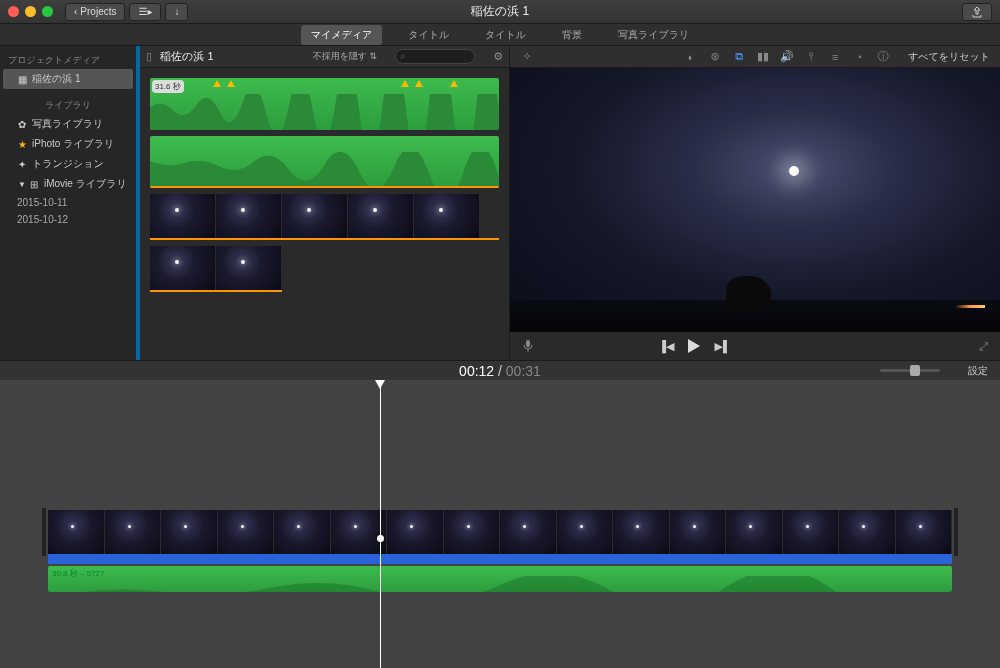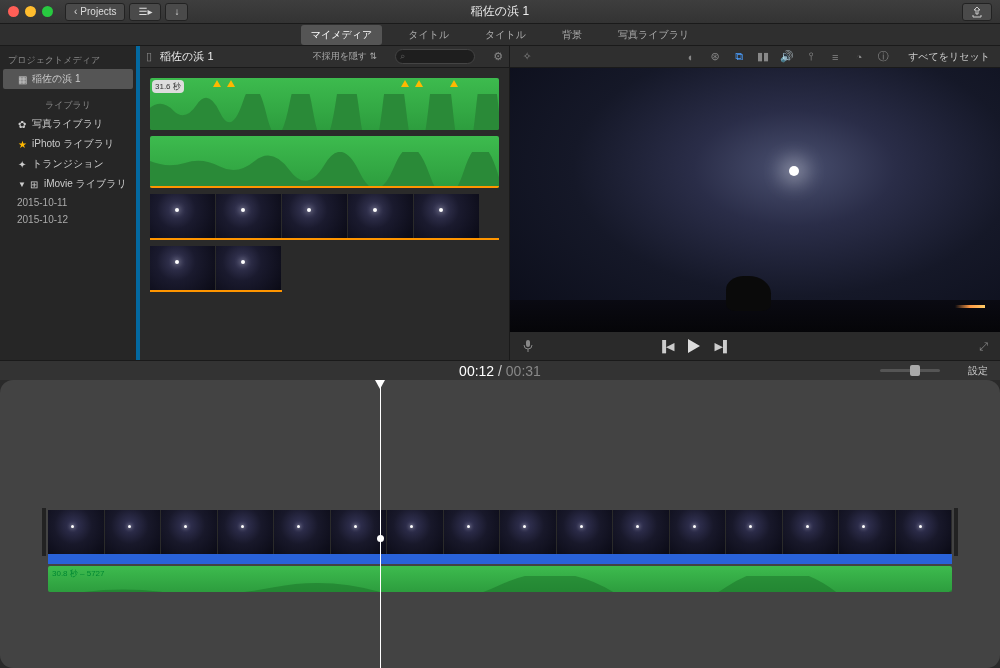--- a/index.html
+++ b/index.html
@@ -65,21 +65,21 @@
 .mic-icon{color:#888;}
 .fs-icon{margin-left:auto;color:#888;}
 
 .time-row { height:20px; background:#333; display:flex; align-items:center; justify-content:center; position:relative; border-top:1px solid #1a1a1a; }
 .time-txt{font-size:14px;}
 .time-txt .cur{color:#fff;} .time-txt .dur{color:#888;}
 .zoom-slider{position:absolute;right:60px;width:60px;height:3px;background:#555;border-radius:2px;}
 .zoom-thumb{position:absolute;right:20px;top:-4px;width:10px;height:11px;background:#aaa;border-radius:2px;}
 .settings-link{position:absolute;right:12px;font-size:10px;color:#ccc;padding-left:48px;}
 
-.timeline { flex:1; background:#434343; position:relative; padding-top:130px;border-radius:13px; }
+.timeline { flex:1; background:#434343; position:relative; padding-top:130px; }
 .playhead { position:absolute; top:0; bottom:0; width:1px; background:#fff; left:380px; z-index:10; }
 .playhead::before{content:"";position:absolute;top:0;left:-5px;width:0;height:0;border-left:5px solid transparent;border-right:5px solid transparent;border-top:9px solid #fff;}
 .playhead-dot{position:absolute;left:-3px;top:155px;width:7px;height:7px;background:#fff;border-radius:50%;}
 
 .tl-track { margin:0 48px; position:relative; }
 .video-track { display:flex; height:44px; }
 .tl-thumb { flex:1; background:radial-gradient(circle at 45% 35%,#353558 0%,#18182a 45%,#0a0a15 100%); border-right:1px solid #2a2a2a; position:relative; }
 .tl-thumb::after{content:"";position:absolute;left:42%;top:34%;width:3px;height:3px;background:#fff;border-radius:50%;box-shadow:0 0 4px #fff;}
 .track-handle{width:4px;height:48px;background:#222;position:absolute;top:-2px;}
 .track-handle.left{left:-6px;} .track-handle.right{right:-6px;}

